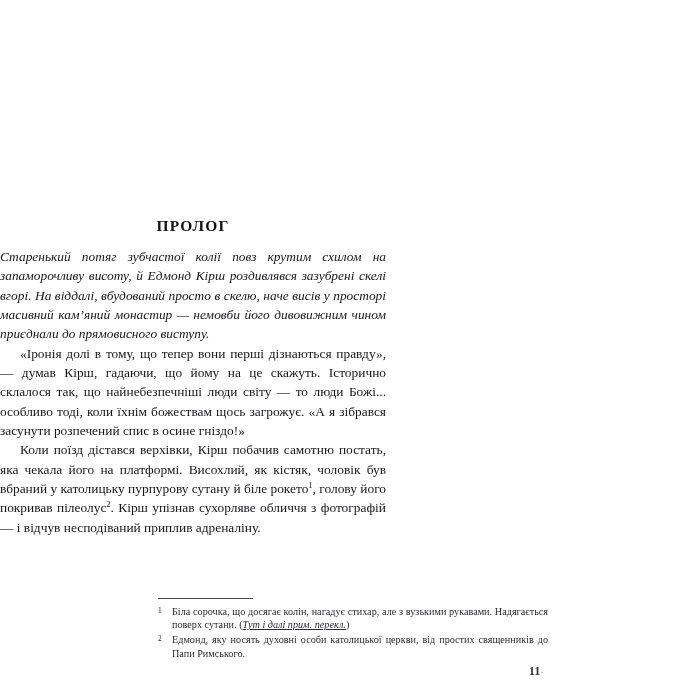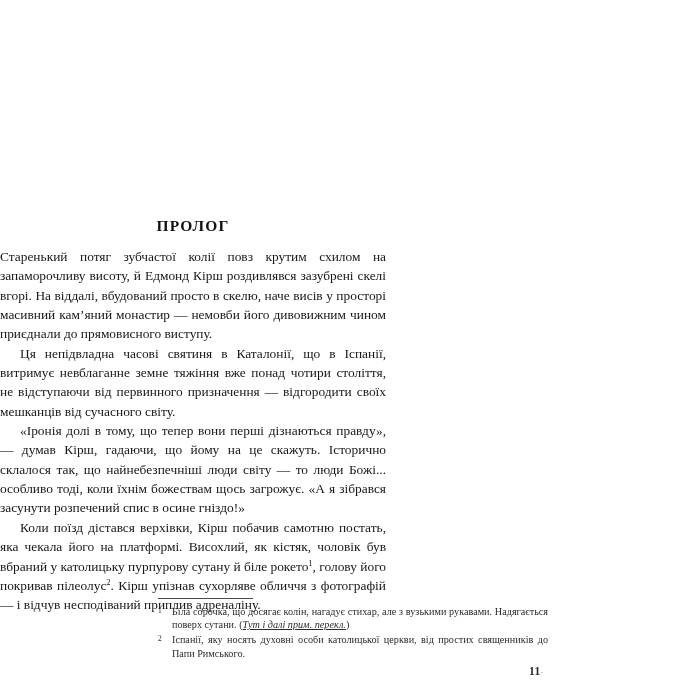--- a/index.html
+++ b/index.html
@@ -54,20 +54,21 @@
     text-justify: inter-word;
     font-size: 13.4px;
     line-height: 19.35px;
     text-indent: 20px;
     hyphens: manual;
     color: #17171a;
   }
 
   .body-block p.first {
     text-indent: 0;
+    font-style: italic;
   }
 
   sup.fn-ref {
     font-size: 8.5px;
     vertical-align: super;
     line-height: 0;
   }
 
   
   .footnotes {
@@ -132,36 +133,35 @@
 </style>
 </head>
 <body>
 
 <div class="page">
 
   <h1 class="chapter-title">ПРОЛОГ</h1>
 
   <div class="body-block">
     <p class="first">Старенький потяг зубчастої колії повз крутим схилом на запаморочливу висоту, й Едмонд Кірш роздивлявся зазубрені скелі вгорі. На віддалі, вбудований просто в скелю, наче висів у просторі масивний кам’яний монастир — немовби його дивовижним чином приєднали до прямовисного виступу.</p>
-    <p>Ця непідвладна часові святиня в Каталонії, що в Іспанії, витримує невблаганне земне тяжіння вже понад чотири століття, не відступаючи від первинного призначення — відгородити своїх мешканців від сучасного світу.</p>
     <p>«Іронія долі в тому, що тепер вони перші дізнаються правду», — думав Кірш, гадаючи, що йому на це скажуть. Історично склалося так, що найнебезпечніші люди світу — то люди Божі... особливо тоді, коли їхнім божествам щось загрожує. «А я зібрався засунути розпечений спис в осине гніздо!»</p>
     <p>Коли поїзд дістався верхівки, Кірш побачив самотню постать, яка чекала його на платформі. Висохлий, як кістяк, чоловік був вбраний у католицьку пурпурову сутану й біле рокето<sup class="fn-ref">1</sup>, голову його покривав пілеолус<sup class="fn-ref">2</sup>. Кірш упізнав сухорляве обличчя з фотографій — і відчув несподіваний приплив адреналіну.</p>
   </div>
 
   <div class="footnotes">
     <div class="fn-rule"></div>
 
     <div class="fn-item">
       <span class="fn-marker">1</span>
       <span class="fn-text">Біла сорочка, що досягає колін, нагадує стихар, але з вузькими рукавами. Надягається поверх сутани. (<i>Тут і далі прим. перекл.</i>)</span>
     </div>
 
     <div class="fn-item">
       <span class="fn-marker">2</span>
-      <span class="fn-text">Іспанії, яку носять духовні особи католицької церкви, від простих священників до Папи Римського.</span>
+      <span class="fn-text">Едмонд, яку носять духовні особи католицької церкви, від простих священників до Папи Римського.</span>
     </div>
   </div>
 
   <div class="folio">
     <span>11</span><span class="folio-dot">·</span>
   </div>
 
 </div>
 
 </body></html>

